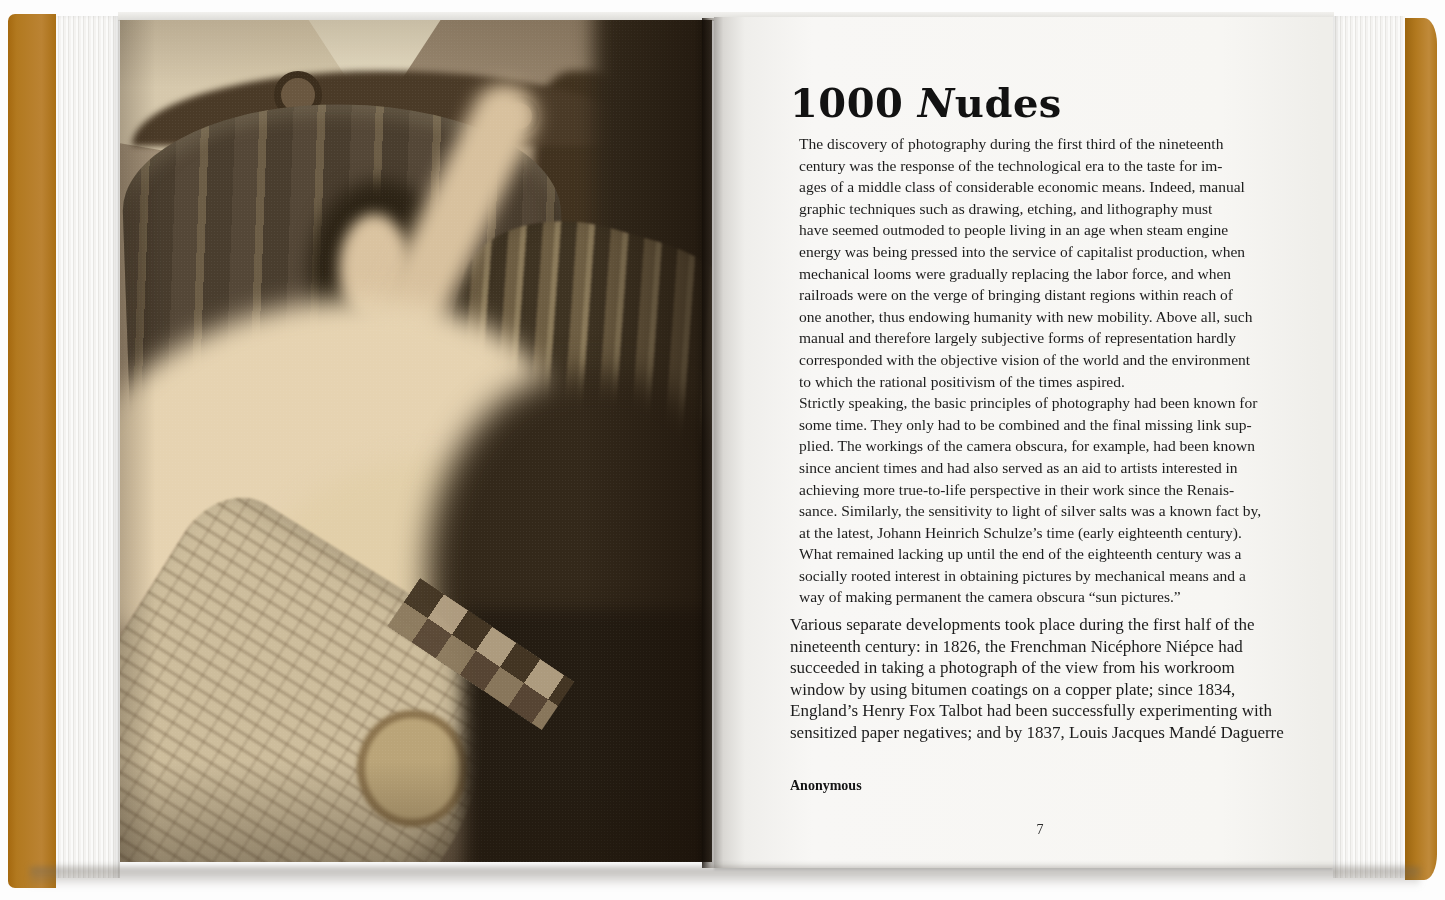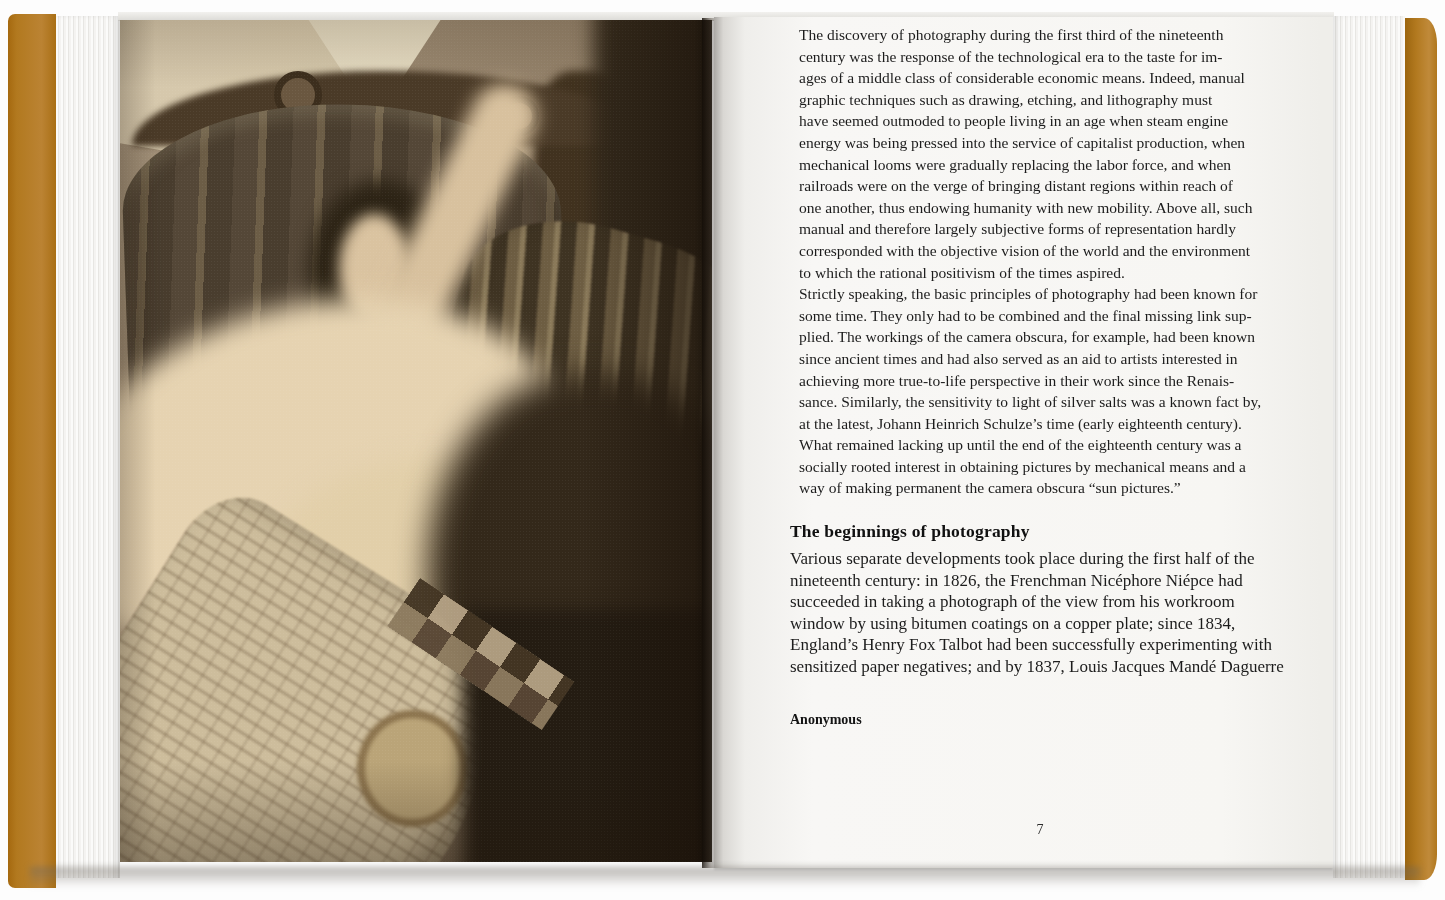--- a/index.html
+++ b/index.html
@@ -126,20 +126,21 @@
     <div class="ph-darkbottom"></div>
     <div class="ph-censor"></div>
     <div class="ph-grain"></div>
     <div class="ph-vignette"></div>
   </div>
 
   <div class="gutter"></div>
 
   <div class="page-right">
     <div class="page-inner">
+      <div class="rp-title"><span>1000 </span><span class="t2">Nudes</span></div>
 
 
       <div class="rp-body">The discovery of photography during the first third of the nineteenth
 century was the response of the technological era to the taste for im-
 ages of a middle class of considerable economic means. Indeed, manual
 graphic techniques such as drawing, etching, and lithography must
 have seemed outmoded to people living in an age when steam engine
 energy was being pressed into the service of capitalist production, when
 mechanical looms were gradually replacing the labor force, and when
 railroads were on the verge of bringing distant regions within reach of
@@ -151,21 +152,20 @@
 some time. They only had to be combined and the final missing link sup-
 plied. The workings of the camera obscura, for example, had been known
 since ancient times and had also served as an aid to artists interested in
 achieving more true-to-life perspective in their work since the Renais-
 sance. Similarly, the sensitivity to light of silver salts was a known fact by,
 at the latest, Johann Heinrich Schulze’s time (early eighteenth century).
 What remained lacking up until the end of the eighteenth century was a
 socially rooted interest in obtaining pictures by mechanical means and a
 way of making permanent the camera obscura “sun pictures.”</div>
 
-      <div class="rp-h2">The beginnings of photography</div>
 
       <div class="rp-body2">Various separate developments took place during the first half of the
 nineteenth century: in 1826, the Frenchman Nicéphore Niépce had
 succeeded in taking a photograph of the view from his workroom
 window by using bitumen coatings on a copper plate; since 1834,
 England’s Henry Fox Talbot had been successfully experimenting with
 sensitized paper negatives; and by 1837, Louis Jacques Mandé Daguerre</div>
 
       <div class="rp-caption">
         <div class="artist">Anonymous</div>

